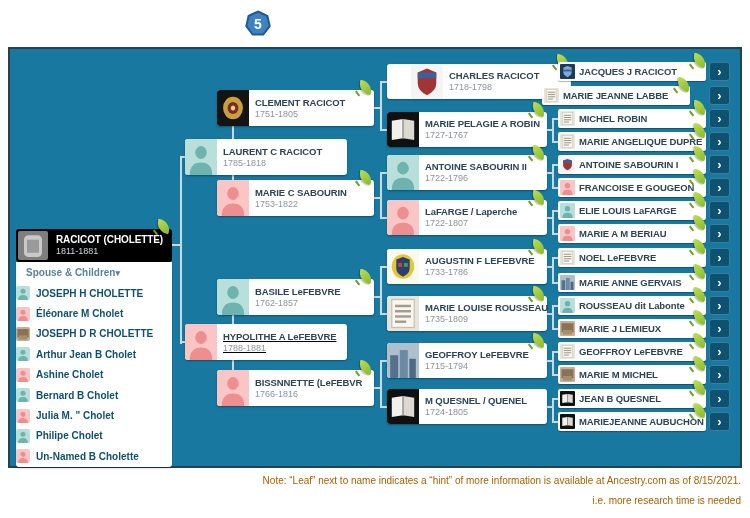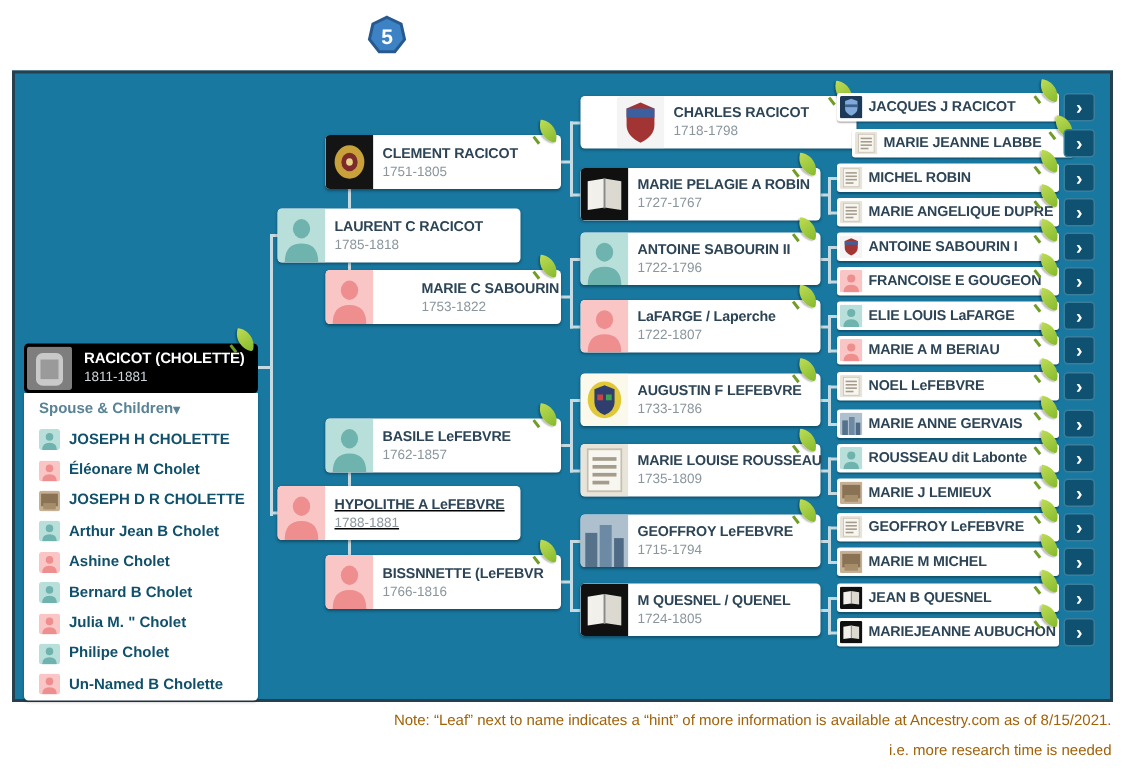--- a/index.html
+++ b/index.html
@@ -29,21 +29,21 @@
            border-radius:3px;display:flex;align-items:center;z-index:2;}
   .rootbox .thumb{width:30px;margin:2px;align-self:stretch;border-radius:2px;}
   .rootbox .nm{color:#fff;font-size:10px;}
   .rootbox .dt{color:#cfd6da;}
 
   .panel{position:absolute;left:6px;top:213px;width:156px;height:205px;background:#fff;
          border-radius:0 0 3px 3px;overflow:hidden;z-index:2;box-shadow:0 1px 2px rgba(0,0,0,.3);}
   .phead{height:21px;display:flex;align-items:center;gap:0;padding-left:10px;
          font-size:10px;color:#5a8396;font-weight:bold;}
   .pcar{font-size:9px;color:#5a8396;}
-  .pitem{height:20.4px;display:flex;align-items:center;gap:6px;padding-left:10px;}
+  .pitem{height:20.4px;display:flex;align-items:center;gap:6px;padding-left:0;}
   .pic{width:14px;height:14px;flex:none;border-radius:2px;overflow:hidden;}
   .pic svg{display:block;width:100%;height:100%;}
   .pnm{font-size:10px;font-weight:bold;color:#10506a;white-space:nowrap;}
 
   .row{position:absolute;width:148px;height:19px;background:#fff;border-radius:2px;
        display:flex;align-items:center;box-shadow:0 1px 1px rgba(0,0,0,.3);z-index:1;}
   .ric{width:15px;height:15px;margin:0 4px 0 2px;flex:none;overflow:hidden;border-radius:1px;}
   .ric svg{display:block;width:100%;height:100%;}
   .rnm{font-size:9.5px;font-weight:bold;color:#2c4455;white-space:nowrap;letter-spacing:-.1px;}
 
@@ -281,21 +281,21 @@
           <circle cx="10" cy="10" r="3.4" fill="#7c2a2a"></circle>
           <circle cx="10" cy="10" r="1.4" fill="#e8d48a"></circle>
         </svg>
       </span>
       <span class="txt">
         <div class="nm">CLEMENT RACICOT</div>
         <div class="dt">1751-1805</div>
       </span>
       <span class="leaf leaf-box"></span>
     </div>
-    <div class="box" style="left: 207px; top: 131px; width: 157px; height: 36px; gap: 26px;">
+    <div class="box" style="left: 207px; top: 131px; width: 157px; height: 36px;">
       <span class="thumb">
         <svg viewBox="0 0 20 20" preserveAspectRatio="none">
           <rect width="20" height="20" fill="#f9c5c5"></rect>
           <circle cx="10" cy="7.5" r="3.6" fill="#ee8e8e"></circle>
           <path d="M3 20 q0 -7 7 -7 q7 0 7 7 z" fill="#ee8e8e"></path>
         </svg>
       </span>
       <span class="txt">
         <div class="nm">MARIE C SABOURIN</div>
         <div class="dt">1753-1822</div>
@@ -454,21 +454,21 @@
         <svg viewBox="0 0 20 20" preserveAspectRatio="none">
           <rect width="20" height="20" fill="#1c3a57"></rect>
           <path d="M10 2.5 L15.5 4.5 L15.5 11 Q15.5 15 10 17.5 Q4.5 15 4.5 11 L4.5 4.5 Z" fill="#7fa9d9"></path>
           <rect x="4.5" y="7.5" width="11" height="2.4" fill="#3c618c"></rect>
         </svg>
       </span>
       <span class="rnm">JACQUES J RACICOT</span>
       <span class="leaf leaf-row"></span>
     </div>
     <div class="chev" style="left: 699px; top: 13px;">›</div>
-    <div class="row" style="left: 532px; top: 37px; margin-left: 26px;">
+    <div class="row" style="left: 532px; top: 37px;">
       <span class="ric">
         <svg viewBox="0 0 20 20" preserveAspectRatio="none">
           <rect width="20" height="20" fill="#e8e4da"></rect>
           <rect x="3" y="2" width="14" height="16" fill="#f8f6f0" stroke="#c6bfae" stroke-width="0.7"></rect>
           <rect x="5" y="5" width="10" height="1.4" fill="#a59d8c"></rect>
           <rect x="5" y="8" width="10" height="1.4" fill="#a59d8c"></rect>
           <rect x="5" y="11" width="10" height="1.4" fill="#a59d8c"></rect>
           <rect x="5" y="14" width="7" height="1.4" fill="#a59d8c"></rect>
         </svg>
       </span>

